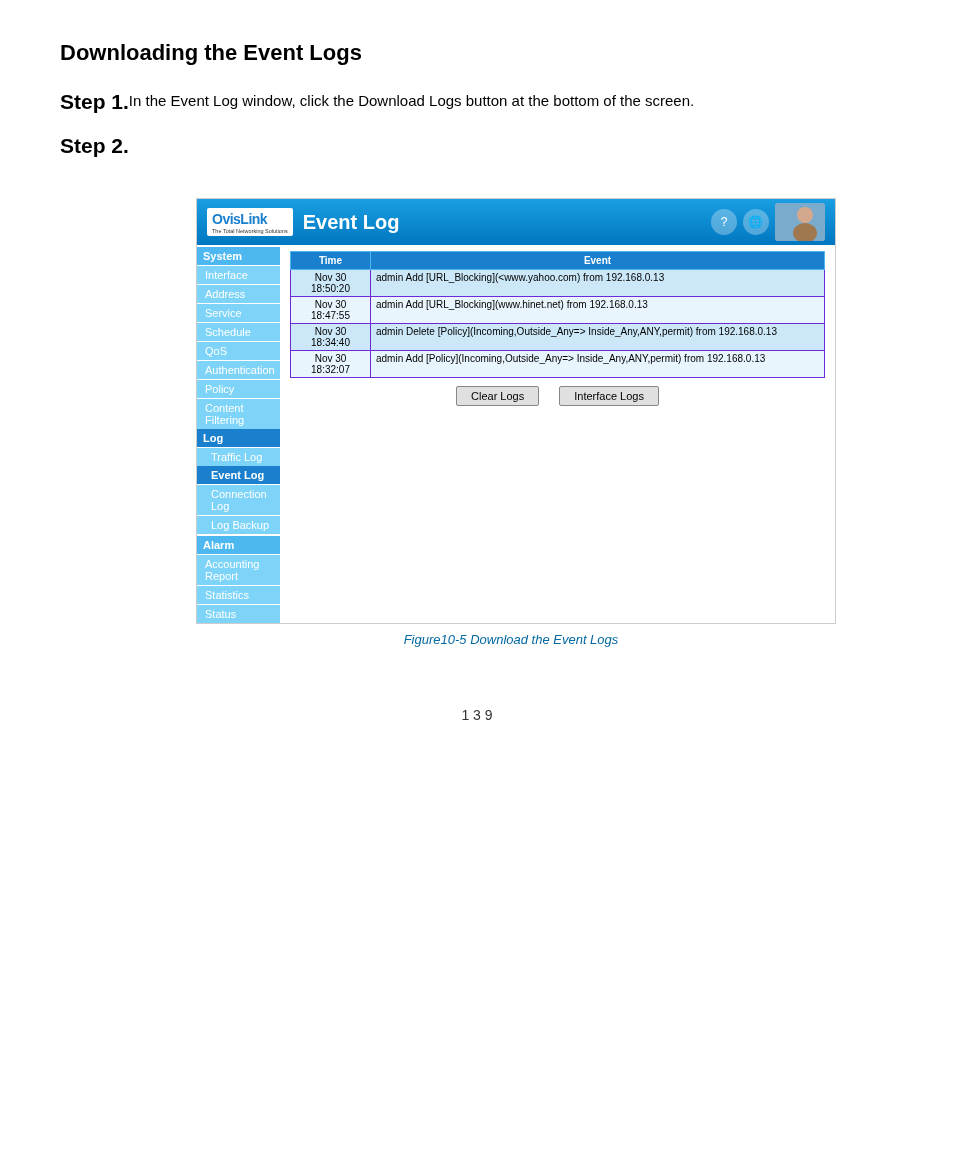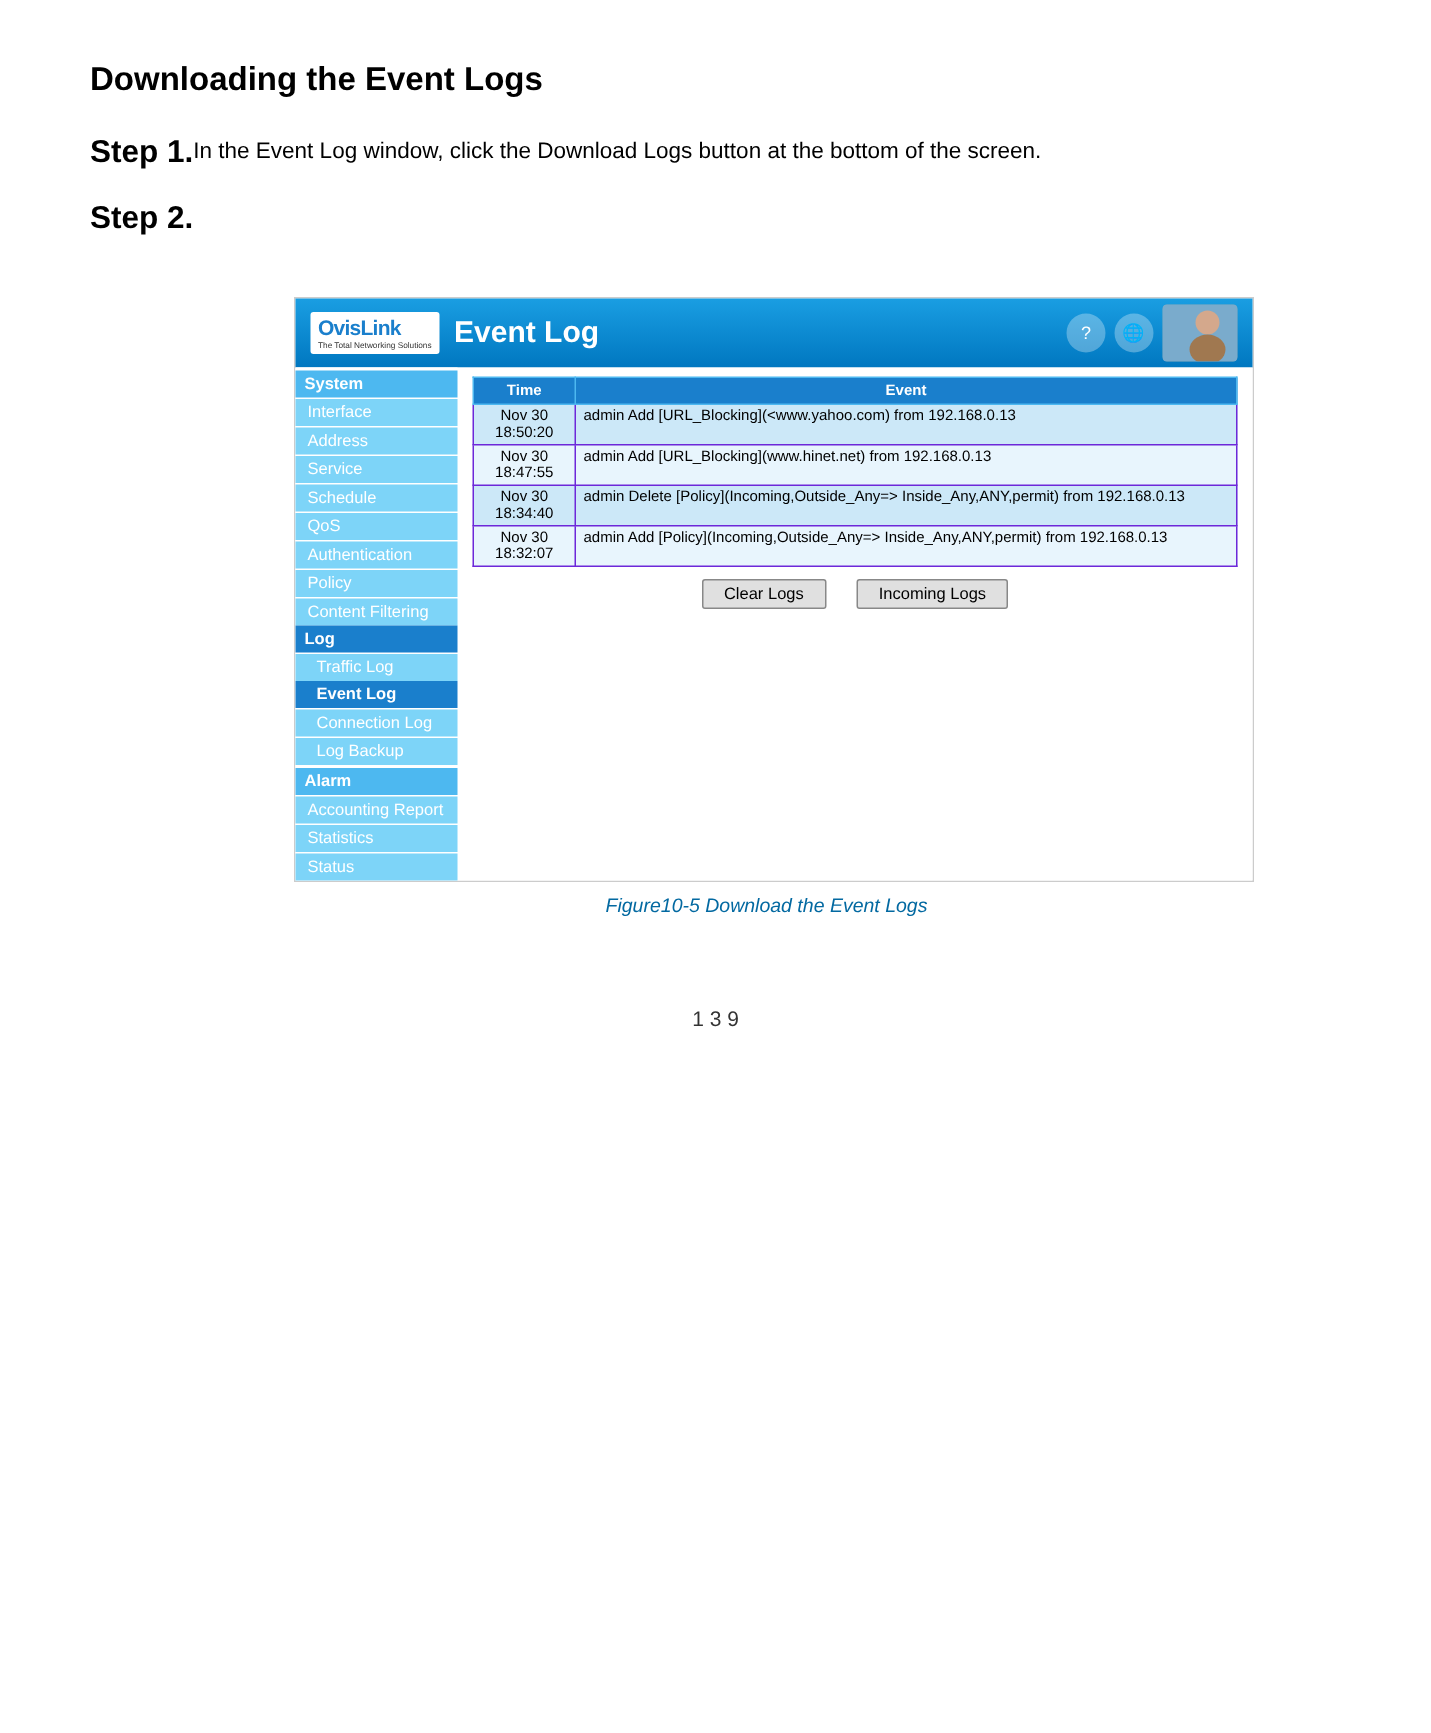--- a/index.html
+++ b/index.html
@@ -90,21 +90,21 @@
     }
 
     
     .ovis-body {
       display: flex;
       background: #fff;
     }
 
     
     .sidebar {
-      width: 108px;
+      width: 83px;
       background: #fff;
       flex-shrink: 0;
     }
 
     .sidebar-item {
       display: block;
       padding: 3px 6px;
       font-size: 11px;
       cursor: pointer;
       color: #000;
@@ -282,21 +282,21 @@
         <div class="sidebar-item category">Alarm</div>
         <div class="sidebar-item sub">Accounting Report</div>
         <div class="sidebar-item sub">Statistics</div>
         <div class="sidebar-item sub">Status</div>
       </div>
 
       <div class="content-area">
         <table class="event-table">
           <thead>
             <tr>
-              <th style="width:68px;">Time</th>
+              <th style="width:80px;">Time</th>
               <th>Event</th>
             </tr>
           </thead>
           <tbody id="event-table-body">
           <tr>
                 <td style="white-space: pre; text-align: center; font-size: 10px;">Nov 30
 18:50:20</td>
                 <td style="font-size: 10px;">admin Add [URL_Blocking](&lt;www.yahoo.com) from 192.168.0.13</td>
               </tr>
               <tr>
@@ -312,21 +312,21 @@
               <tr>
                 <td style="white-space: pre; text-align: center; font-size: 10px;">Nov 30
 18:32:07</td>
                 <td style="font-size: 10px;">admin Add [Policy](Incoming,Outside_Any=&gt; Inside_Any,ANY,permit) from 192.168.0.13</td>
               </tr>
             </tbody>
         </table>
 
         <div class="btn-row">
           <button class="log-btn">Clear Logs</button>
-          <button class="log-btn">Incoming Logs</button>
+          <button class="log-btn">Interface Logs</button>
         </div>
       </div>
     </div>
   </div>
 
   
   <div class="figure-caption">Figure10-5    Download the Event Logs</div>
 </div>
 
 <div class="page-number">1 3 9</div>

